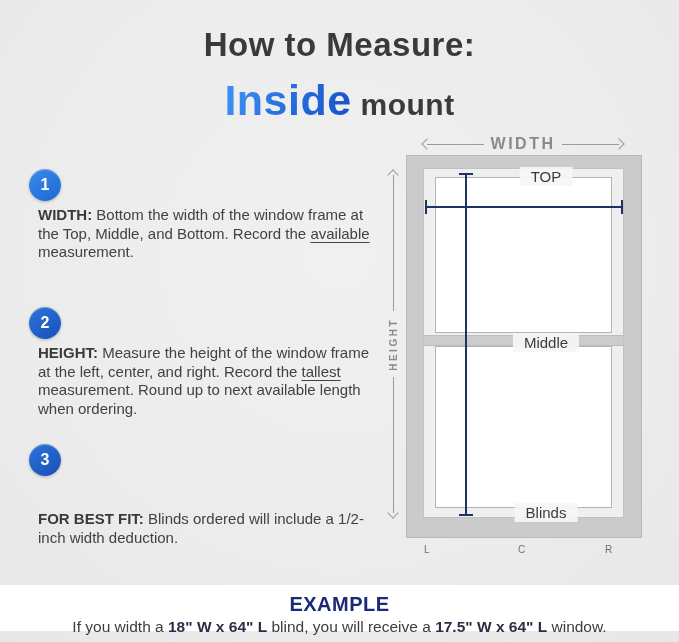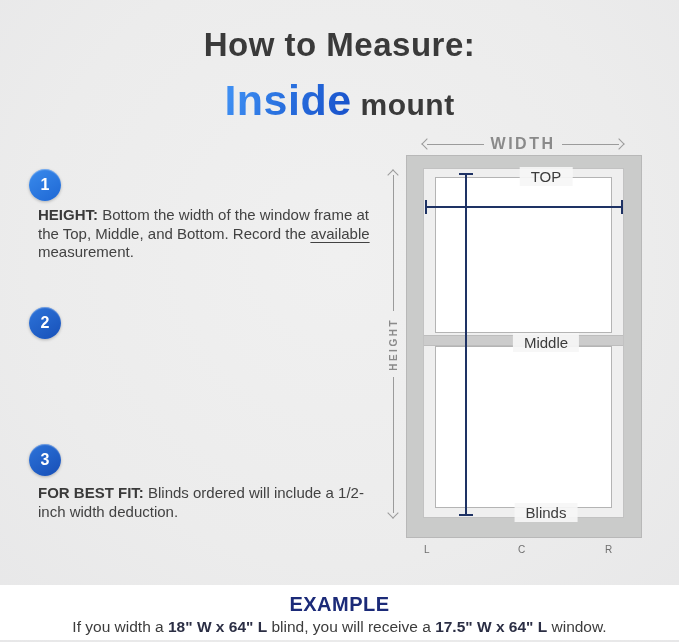--- a/index.html
+++ b/index.html
@@ -32,21 +32,21 @@
   }
   .circle-1 { left:29px; top:169px; background:linear-gradient(145deg,#3a8bec 0%,#1e67d4 100%); }
   .circle-2 { left:29px; top:307px; background:linear-gradient(145deg,#2d74da 0%,#1750b8 100%); }
   .circle-3 { left:29px; top:444px; background:linear-gradient(145deg,#2d74da 0%,#174eb6 100%); }
   .step-text {
     position:absolute; left:38px; width:332px;
     font-size:15px; line-height:18.5px; color:#424242;
   }
   .text-1 { top:206px; }
   .text-2 { top:344px; }
-  .text-3 { top:484px; }
+  .text-3 { top:510px; }
   .b { font-weight:700; color:#3a3a3a; }
   .u { text-decoration:underline; text-underline-offset:3px; text-decoration-thickness:1px; }
 
   
   .win {
     position:absolute; left:406px; top:155px; width:236px; height:383px;
     background:#cacbca; border:1px solid #b8b8b8;
   }
   .win-opening {
     position:absolute; left:16px; top:12px; width:201px; height:350px;
@@ -108,21 +108,21 @@
     padding:7px 0; font-size:10px; font-weight:600; letter-spacing:2.5px; color:#8a8a8a;
     writing-mode:vertical-rl; transform:rotate(180deg); white-space:nowrap;
   }
 
   
   .marker { position:absolute; top:544px; font-size:10px; letter-spacing:1px; color:#6f6f6f; }
   .marker-l { left:424px; } .marker-c { left:518px; } .marker-r { left:605px; }
 
   
   .example-band {
-    position:absolute; left:0; top:585px; width:679px; height:55px;
+    position:absolute; left:0; top:585px; width:679px; height:46px;
     background:#ffffff; text-align:center;
   }
   .example-heading {
     margin-top:8px; font-size:20px; font-weight:700; color:#1b2a78; letter-spacing:0.5px;
   }
   .example-text { margin-top:2px; font-size:15.5px; color:#3c3c3c; }
   .example-text .b { color:#2b2e44; }
 </style>
 </head>
 <body>
@@ -130,25 +130,26 @@
 <div class="canvas">
 
   <div class="title-wrap">
     <div class="title-line1">How to Measure:</div>
     <div class="title-line2"><span class="title-accent">Inside</span><span class="title-rest"> mount</span></div>
   </div>
 
   <div class="step-circle circle-1">
       <span>1</span>
     </div>
-  <p class="step-text text-1"><span class="b">HEIGHT:</span><span> Bottom the width of the window frame at the Top, Middle, and Bottom. Record the </span><span class="u">available</span><span> measurement.</span></p>
+  <p class="step-text text-1"><span class="b">WIDTH:</span><span> Bottom the width of the window frame at the Top, Middle, and Bottom. Record the </span><span class="u">available</span><span> measurement.</span></p>
 
   <div class="step-circle circle-2">
       <span>2</span>
     </div>
+  <p class="step-text text-2"><span class="b">HEIGHT:</span><span> Measure the height of the window frame at the left, center, and right. Record the </span><span class="u">tallest</span><span> measurement. Round up to next available length when ordering.</span></p>
 
   <div class="step-circle circle-3">
       <span>3</span>
     </div>
   <p class="step-text text-3"><span class="b">FOR BEST FIT:</span><span> Blinds ordered will include a 1/2-inch width deduction.</span><span class="u"></span><span></span></p>
 
   <div class="width-arrow">
     <span class="chev chev-left"></span>
     <span class="arrow-line"></span>
     <span class="dim-label">WIDTH</span>

